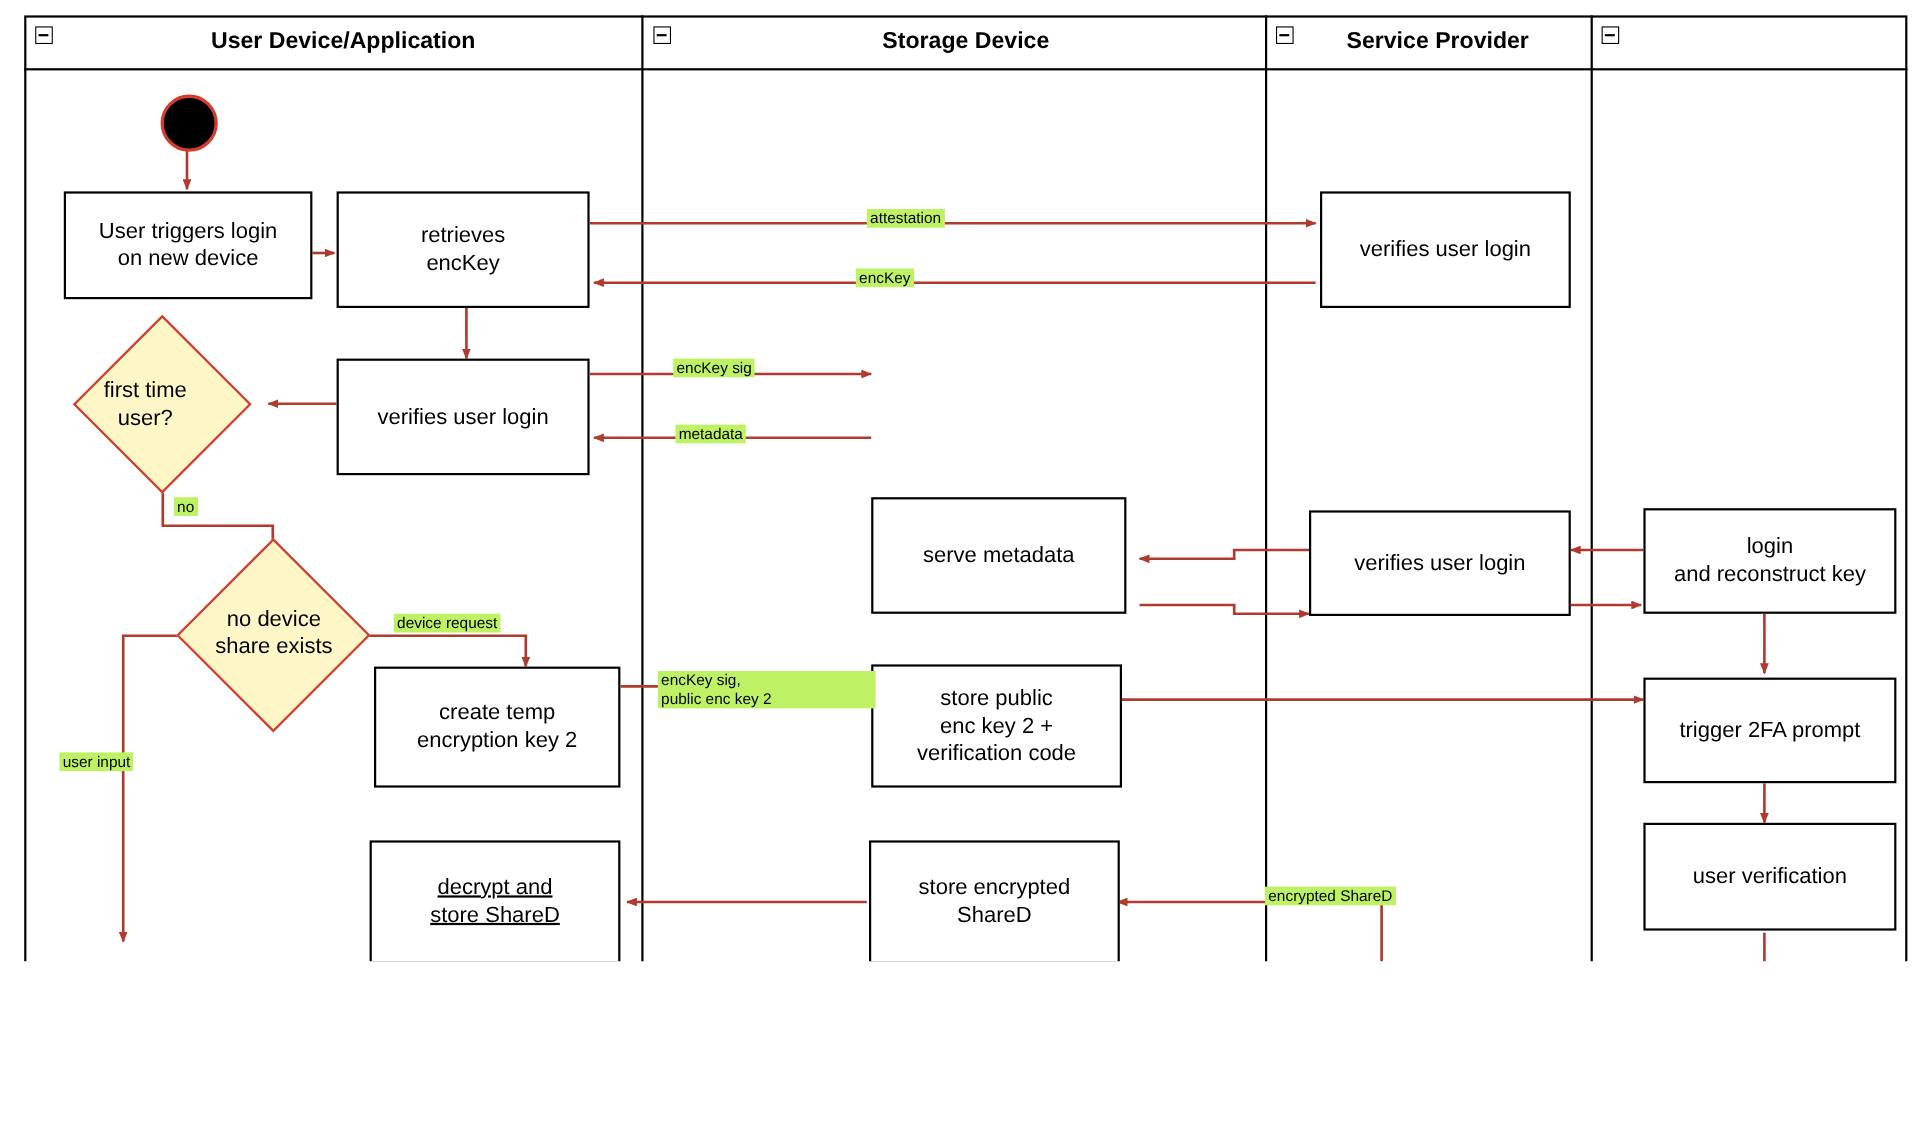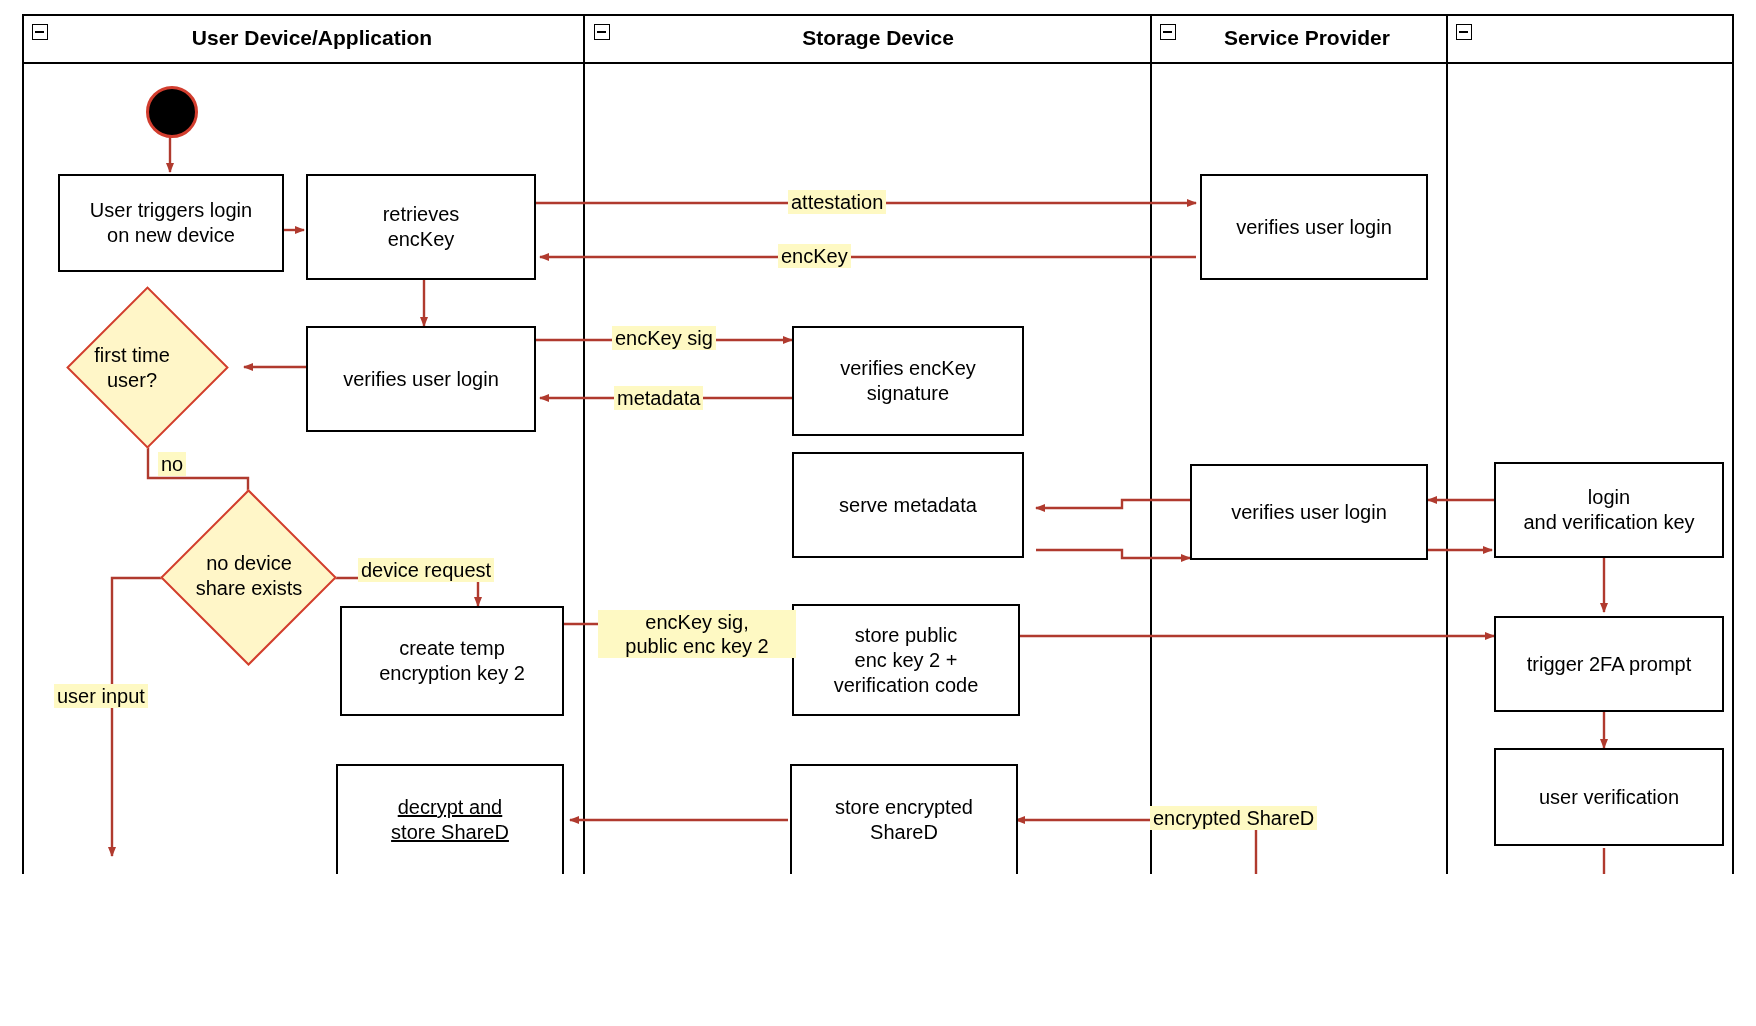--- a/index.html
+++ b/index.html
@@ -103,27 +103,26 @@
   }
   .start-node {
     position: absolute;
     border-radius: 50%;
     background: #000000;
     border: 3px solid #d23d2e;
     box-sizing: border-box;
   }
   .edge-label {
     position: absolute;
-    font-size: 20px;
-    color: #000000;
-    background: #fef9c3;
+    font-size: 14px;
+    color: #000000;
+    background: #bef264;
     padding: 0 3px;
     white-space: pre-line;
     line-height: 1.2;
-    text-align: center;
   }
   svg.wires {
     position: absolute;
     left: 0;
     top: 0;
     width: 1756px;
     height: 1026px;
     pointer-events: none;
   }
 </style>
@@ -221,38 +220,36 @@
   <div class="decision-label" style="left:176px; top:540px; width:146px; height:72px;">no device
 share exists</div>
 
   <div class="node" style="left:340px; top:606px; width:224px; height:110px;">create temp
 encryption key 2</div>
 
   <div class="node" style="left:336px; top:764px; width:228px; height:112px;text-decoration:underline;">decrypt and
 store ShareD</div>
 
 
-  <div class="node" style="left:792px; top:326px; width:232px; height:110px;">verifies encKey
-signature</div>
 
   <div class="node" style="left:792px; top:452px; width:232px; height:106px;">serve metadata</div>
 
   <div class="node" style="left:792px; top:604px; width:228px; height:112px;">store public
 enc key 2 +
 verification code</div>
 
   <div class="node" style="left:790px; top:764px; width:228px; height:112px;">store encrypted
 ShareD</div>
 
   <div class="node" style="left:1200px; top:174px; width:228px; height:106px;">verifies user login</div>
 
   <div class="node" style="left:1190px; top:464px; width:238px; height:96px;">verifies user login</div>
 
   <div class="node" style="left:1494px; top:462px; width:230px; height:96px;">login
-and verification key</div>
+and reconstruct key</div>
 
   <div class="node" style="left:1494px; top:616px; width:230px; height:96px;">trigger 2FA prompt</div>
 
   <div class="node" style="left:1494px; top:748px; width:230px; height:98px;">user verification</div>
 
   <div class="node" style="left:1494px; top:884px; width:230px; height:98px;">generate ShareD</div>
 
   <div class="edge-label" style="left:788px; top:190px;">attestation</div>
 
   <div class="edge-label" style="left:778px; top:244px;">encKey</div>

